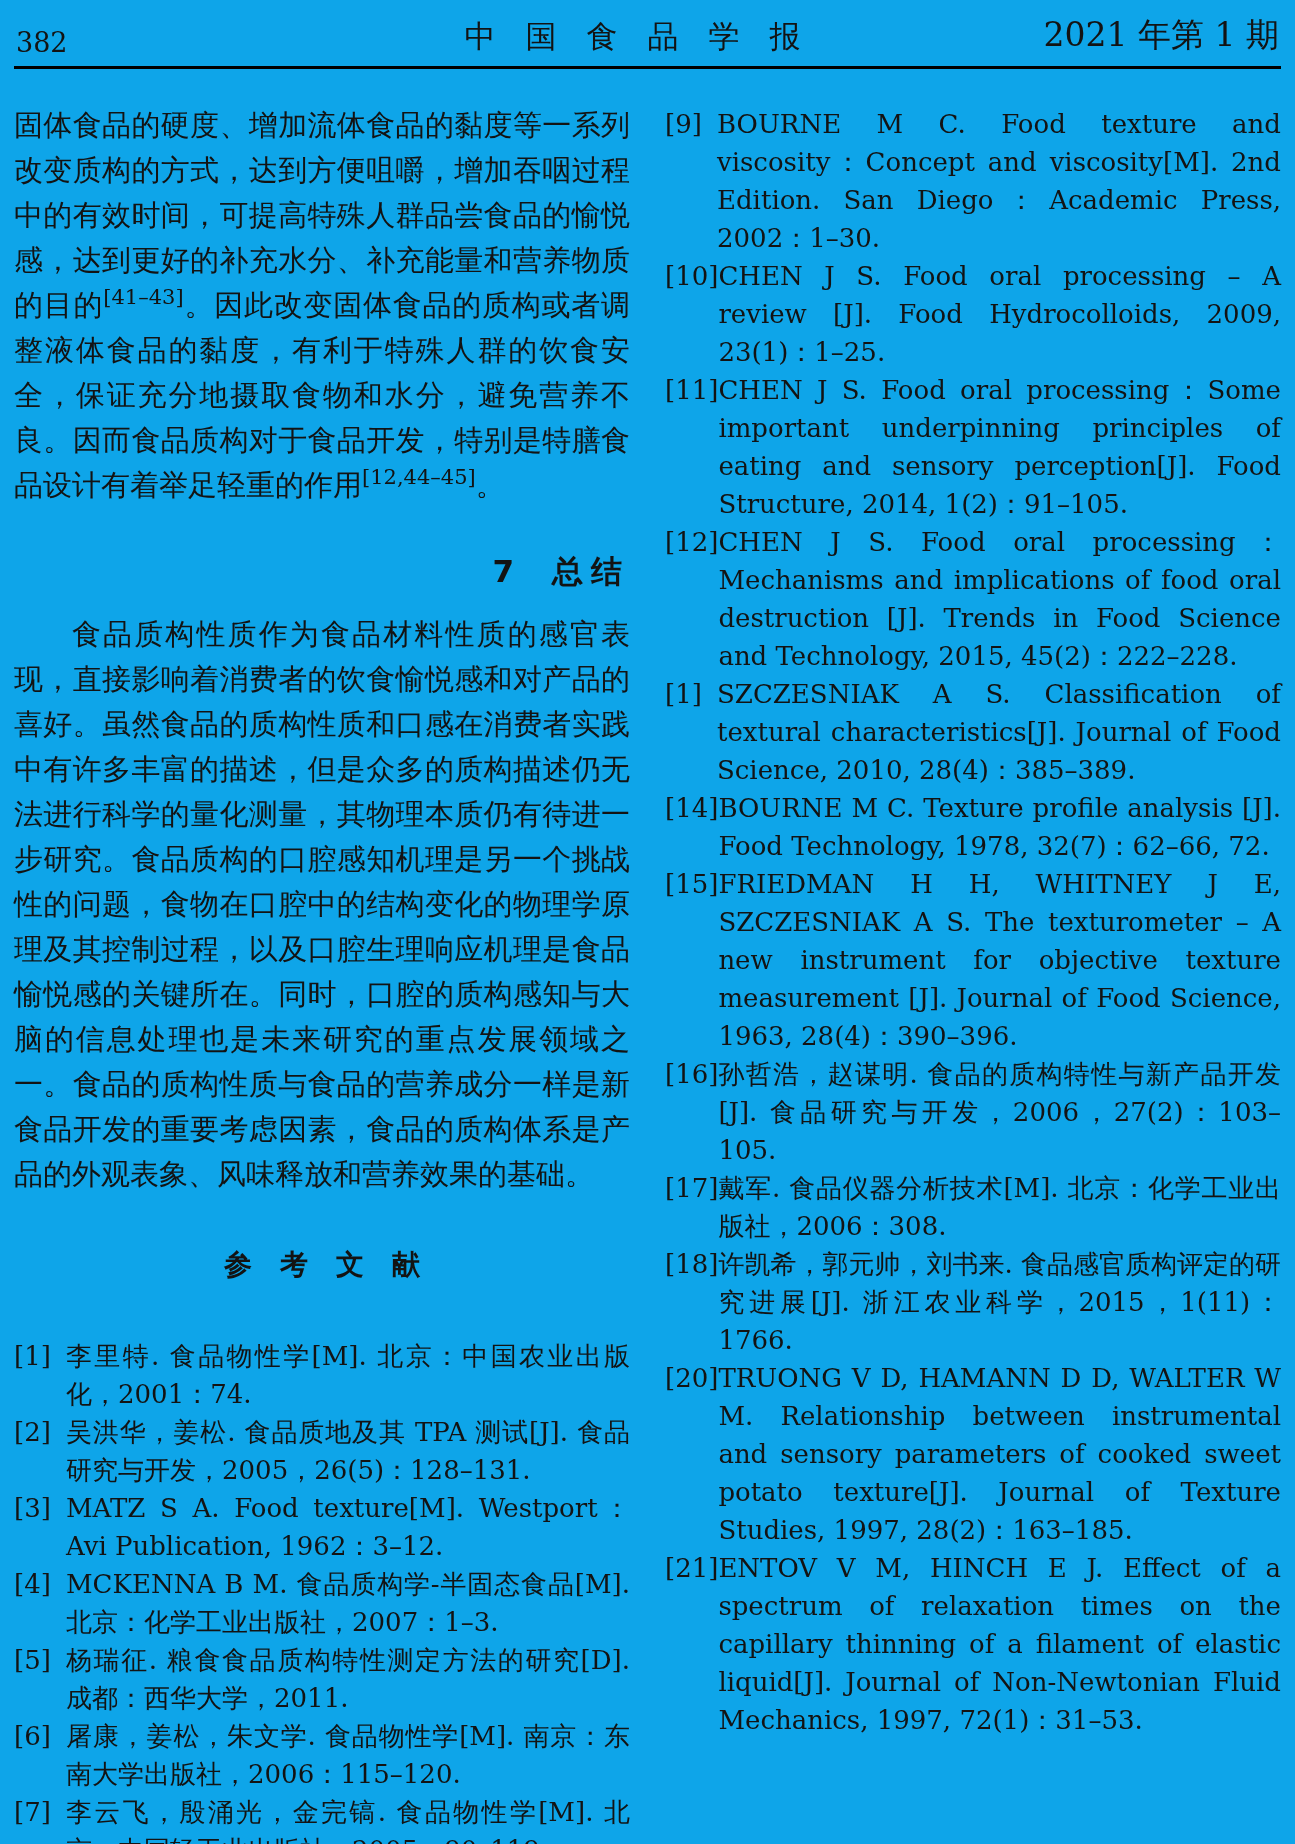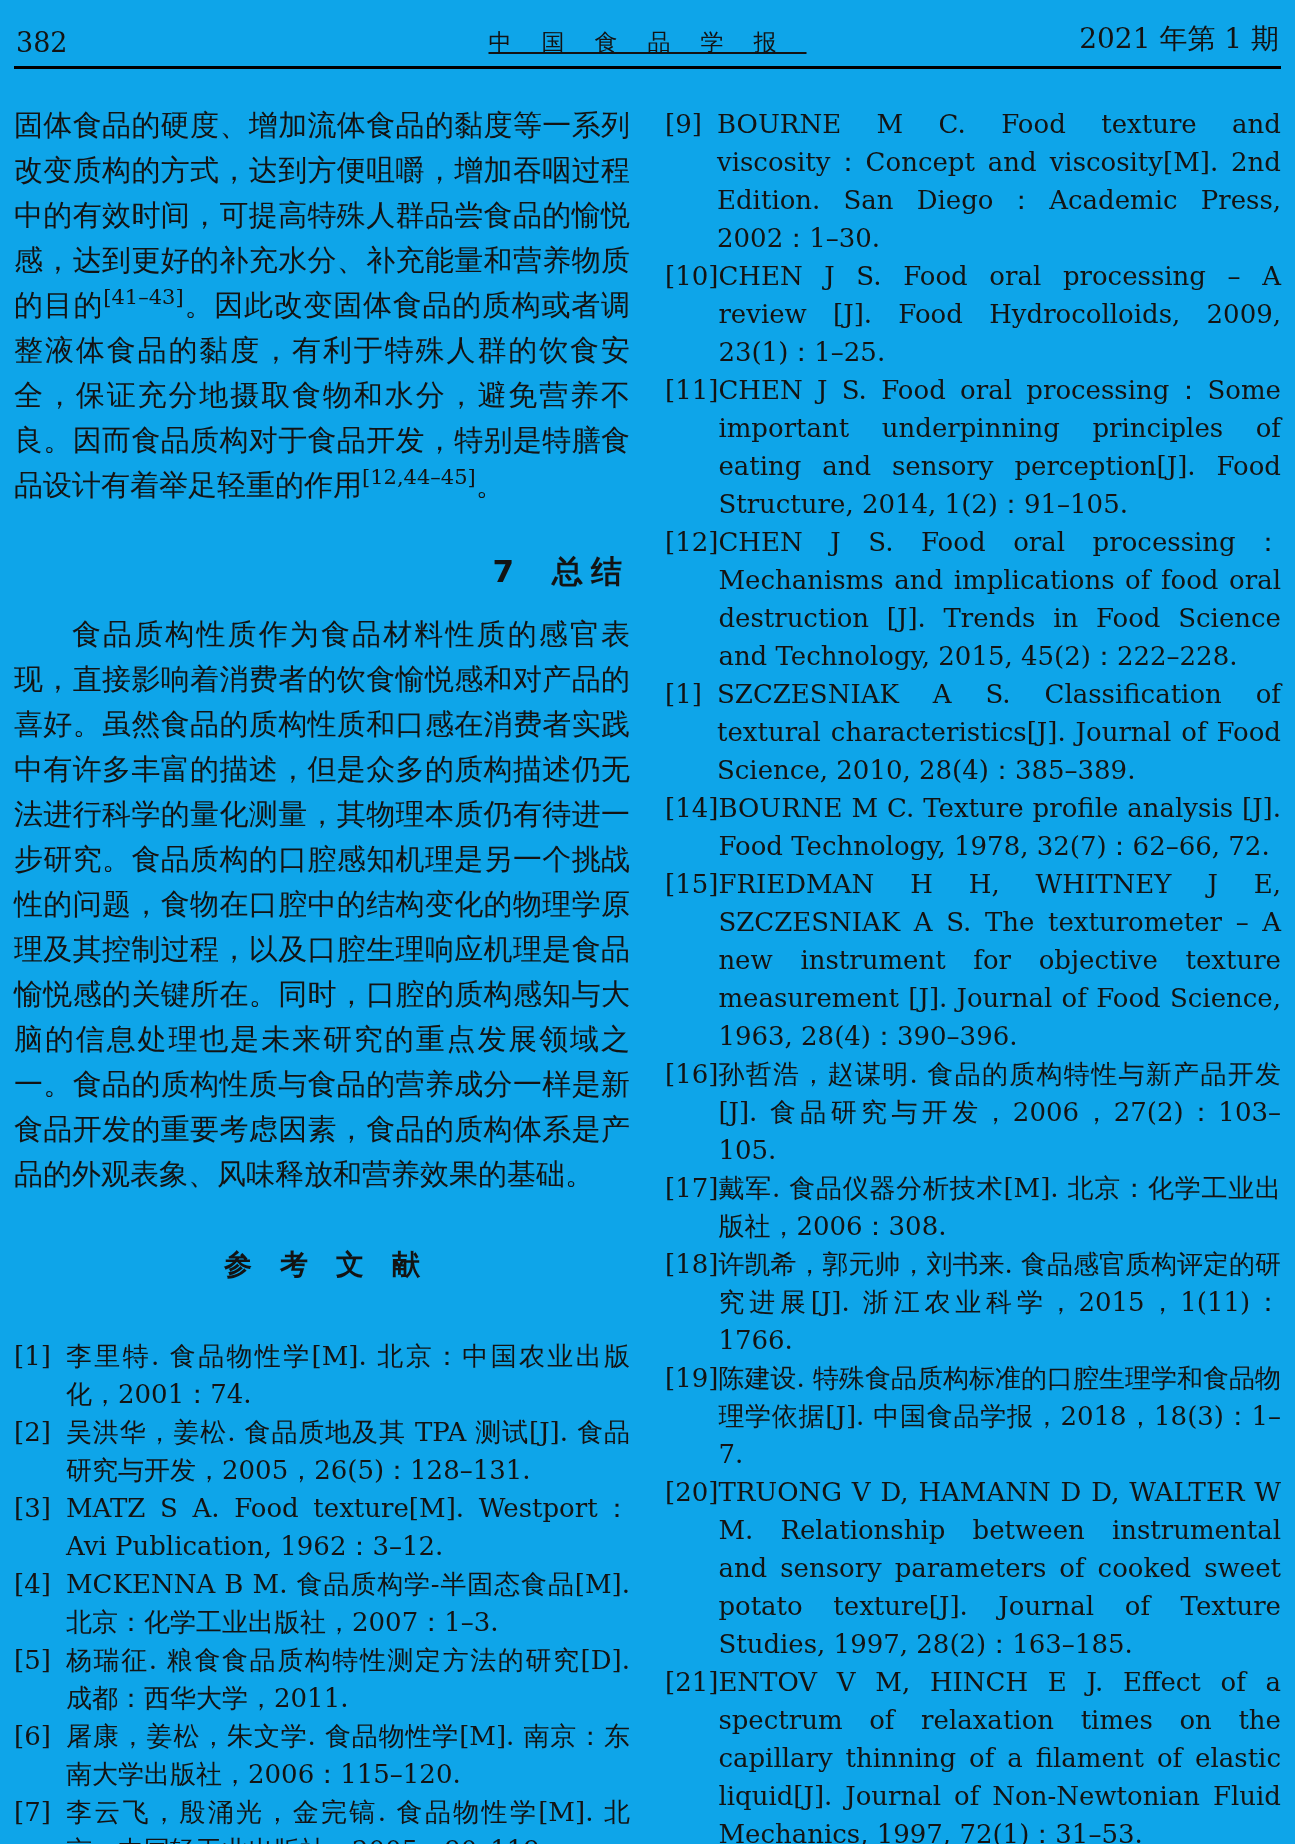--- a/index.html
+++ b/index.html
@@ -21,28 +21,27 @@
     border-bottom: 3px solid #000;
     height: 40px;
   }
   .page-number {
     position: absolute; left: 2px; bottom: 8px;
     font-size: 27px;
   }
   .journal-title {
     position: absolute; left: 50%; bottom: 8px;
     transform: translateX(-50%);
-    font-size: 23px;
+    font-size: 31px;
     letter-spacing: 30px;
     white-space: nowrap;
-    text-decoration: underline;
   }
   .issue-label {
     position: absolute; right: 2px; bottom: 8px;
-    font-size: 28px;
+    font-size: 33px;
     white-space: nowrap;
   }
   .columns {
     display: flex;
     gap: 35px;
     margin: 34px 14px 0 14px;
   }
   .col { flex: 0 0 616px; width: 616px; }
 
   .body-para {
@@ -188,24 +187,20 @@
         </div>
         <div class="ref">
           <span class="ref-label">[17]</span>
           <span class="ref-text">戴军. 食品仪器分析技术[M]. 北京：化学工业出版社，2006：308.</span>
         </div>
         <div class="ref">
           <span class="ref-label">[18]</span>
           <span class="ref-text">许凯希，郭元帅，刘书来. 食品感官质构评定的研究进展[J]. 浙江农业科学，2015，1(11)：1766.</span>
         </div>
         <div class="ref">
-          <span class="ref-label">[19]</span>
-          <span class="ref-text">陈建设. 特殊食品质构标准的口腔生理学和食品物理学依据[J]. 中国食品学报，2018，18(3)：1–7.</span>
-        </div>
-        <div class="ref">
           <span class="ref-label">[20]</span>
           <span class="ref-text">TRUONG V D, HAMANN D D, WALTER W M. Relationship between instrumental and sensory parameters of cooked sweet potato texture[J]. Journal of Texture Studies, 1997, 28(2)：163–185.</span>
         </div>
         <div class="ref">
           <span class="ref-label">[21]</span>
           <span class="ref-text">ENTOV V M, HINCH E J. Effect of a spectrum of relaxation times on the capillary thinning of a filament of elastic liquid[J]. Journal of Non-Newtonian Fluid Mechanics, 1997, 72(1)：31–53.</span>
         </div>
 
       </div>
     </section>

